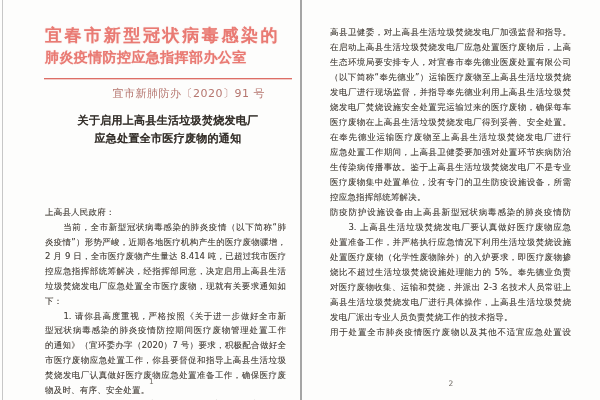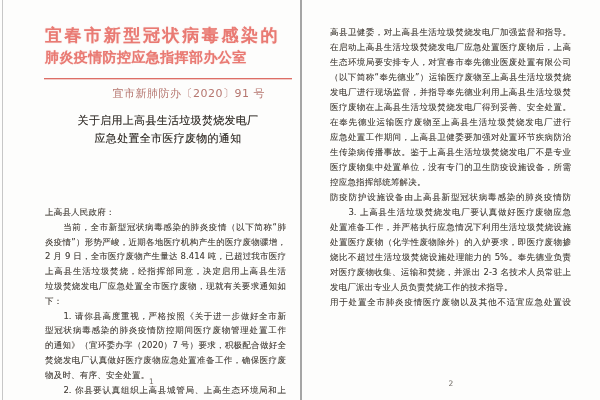--- a/index.html
+++ b/index.html
@@ -21,21 +21,21 @@
   header{position:absolute;left:42px;top:24px;width:246px;text-align:left;}
   .lh{color:var(--header-red);font-weight:bold;line-height:22px;white-space:nowrap;
       text-shadow:0 0 1px rgba(233,122,115,.55);}
   .l1{font-size:17px;letter-spacing:2.6px;}
   .l2{font-size:14px;letter-spacing:0.4px;}
   .rule{position:absolute;left:41px;top:78px;width:248px;height:1px;background:var(--rule-red);
         box-shadow:0 1px 0 rgba(221,110,102,.35);}
   .docnum{position:absolute;left:42px;top:86px;width:246px;box-sizing:border-box;padding-right:26px;
           text-align:right;font-size:11px;color:var(--doc-number-red);letter-spacing:.5px;}
   .title{position:absolute;left:42px;top:112px;width:246px;text-align:center;
-         font-size:11px;font-weight:normal;color:var(--title-black);line-height:17.5px;
+         font-size:11px;font-weight:bold;color:var(--title-black);line-height:17.5px;
          letter-spacing:.3px;text-shadow:0 0 .5px rgba(53,48,43,.5);}
 
   
   .body{position:absolute;width:241px;font-size:8.5px;color:var(--body-text);
         text-shadow:0 0 .6px rgba(74,68,62,.45);}
   .bodyL{left:42px;top:158px;line-height:14.8px;margin-top:47px;}
   .bodyR{left:28px;top:25px;line-height:15px;}
   .bline{white-space:nowrap;letter-spacing:.2px;}
   .bline.just{white-space:normal;text-align:justify;text-align-last:justify;
               word-break:break-all;letter-spacing:0;}
@@ -58,52 +58,55 @@
     <div class="docnum">宜市新肺防办〔2020〕91 号</div>
     <div class="title">
       <div>关于启用上高县生活垃圾焚烧发电厂</div>
       <div>应急处置全市医疗废物的通知</div>
     </div>
     <div class="body bodyL">
         <div class="bline">上高县人民政府：</div>
         <div class="bline just">　　当前，全市新型冠状病毒感染的肺炎疫情（以下简称“肺</div>
         <div class="bline just">炎疫情”）形势严峻，近期各地医疗机构产生的医疗废物骤增，</div>
         <div class="bline just">2 月 9 日，全市医疗废物产生量达 8.414 吨，已超过我市医疗</div>
-        <div class="bline just">上高县生活垃圾焚烧，经指挥部同意，决定启用上高县生活</div>
+        <div class="bline just">控应急指挥部统筹解决，经指挥部同意，决定启用上高县生活</div>
         <div class="bline just">垃圾焚烧发电厂应急处置全市医疗废物，现就有关要求通知如</div>
         <div class="bline">下：</div>
         <div class="bline just">　　1. 请你县高度重视，严格按照《关于进一步做好全市新</div>
         <div class="bline just">型冠状病毒感染的肺炎疫情防控期间医疗废物管理处置工作</div>
         <div class="bline just">的通知》（宜环委办字（2020）7 号）要求，积极配合做好全</div>
+        <div class="bline just">市医疗废物应急处置工作，你县要督促和指导上高县生活垃圾</div>
         <div class="bline just">焚烧发电厂认真做好医疗废物应急处置准备工作，确保医疗废</div>
         <div class="bline">物及时、有序、安全处置。</div>
         <div class="bline just">　　2. 你县要认真组织上高县城管局、上高生态环境局和上</div>
       </div>
     <div class="pnum pnumL">1</div>
   </section>
 
   <div class="divider"></div>
 
   <section class="page right">
     <div class="body bodyR">
         <div class="bline just">高县卫健委，对上高县生活垃圾焚烧发电厂加强监督和指导。</div>
         <div class="bline just">在启动上高县生活垃圾焚烧发电厂应急处置医疗废物后，上高</div>
         <div class="bline just">生态环境局要安排专人，对宜春市奉先德业医废处置有限公司</div>
         <div class="bline just">（以下简称“奉先德业”）运输医疗废物至上高县生活垃圾焚烧</div>
         <div class="bline just">发电厂进行现场监督，并指导奉先德业利用上高县生活垃圾焚</div>
+        <div class="bline just">烧发电厂焚烧设施安全处置完运输过来的医疗废物，确保每车</div>
         <div class="bline just">医疗废物在上高县生活垃圾焚烧发电厂得到妥善、安全处置。</div>
         <div class="bline just">在奉先德业运输医疗废物至上高县生活垃圾焚烧发电厂进行</div>
         <div class="bline just">应急处置工作期间，上高县卫健委要加强对处置环节疾病防治</div>
         <div class="bline just">生传染病传播事故。鉴于上高县生活垃圾焚烧发电厂不是专业</div>
         <div class="bline just">医疗废物集中处置单位，没有专门的卫生防疫设施设备，所需</div>
         <div class="bline">控应急指挥部统筹解决。</div>
         <div class="bline just">防疫防护设施设备由上高县新型冠状病毒感染的肺炎疫情防</div>
         <div class="bline just">　　3. 上高县生活垃圾焚烧发电厂要认真做好医疗废物应急</div>
         <div class="bline just">处置准备工作，并严格执行应急情况下利用生活垃圾焚烧设施</div>
         <div class="bline just">处置医疗废物（化学性废物除外）的入炉要求，即医疗废物掺</div>
         <div class="bline just">烧比不超过生活垃圾焚烧设施处理能力的 5%。奉先德业负责</div>
         <div class="bline just">对医疗废物收集、运输和焚烧，并派出 2-3 名技术人员常驻上</div>
+        <div class="bline just">高县生活垃圾焚烧发电厂进行具体操作，上高县生活垃圾焚烧</div>
         <div class="bline">发电厂派出专业人员负责焚烧工作的技术指导。</div>
         <div class="bline just">用于处置全市肺炎疫情医疗废物以及其他不适宜应急处置设</div>
       </div>
     <div class="pnum pnumR">2</div>
   </section>
 </div>
 
 </body></html>

